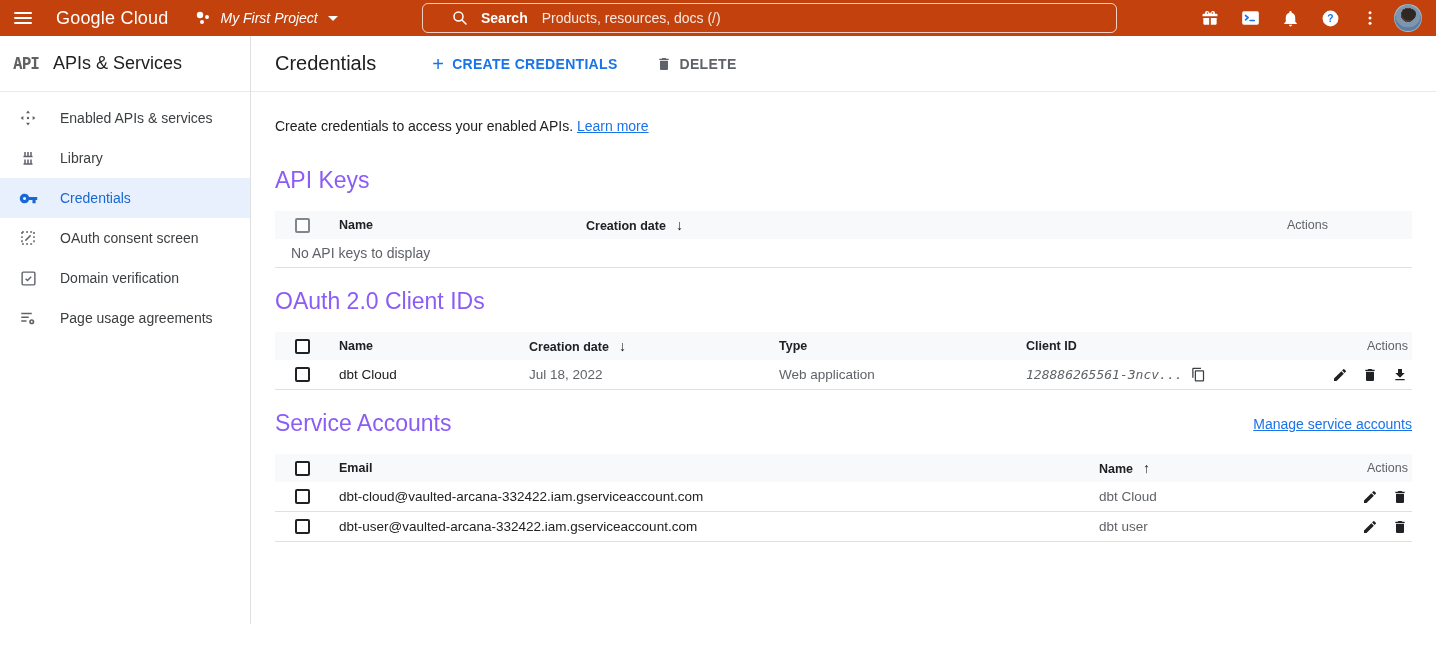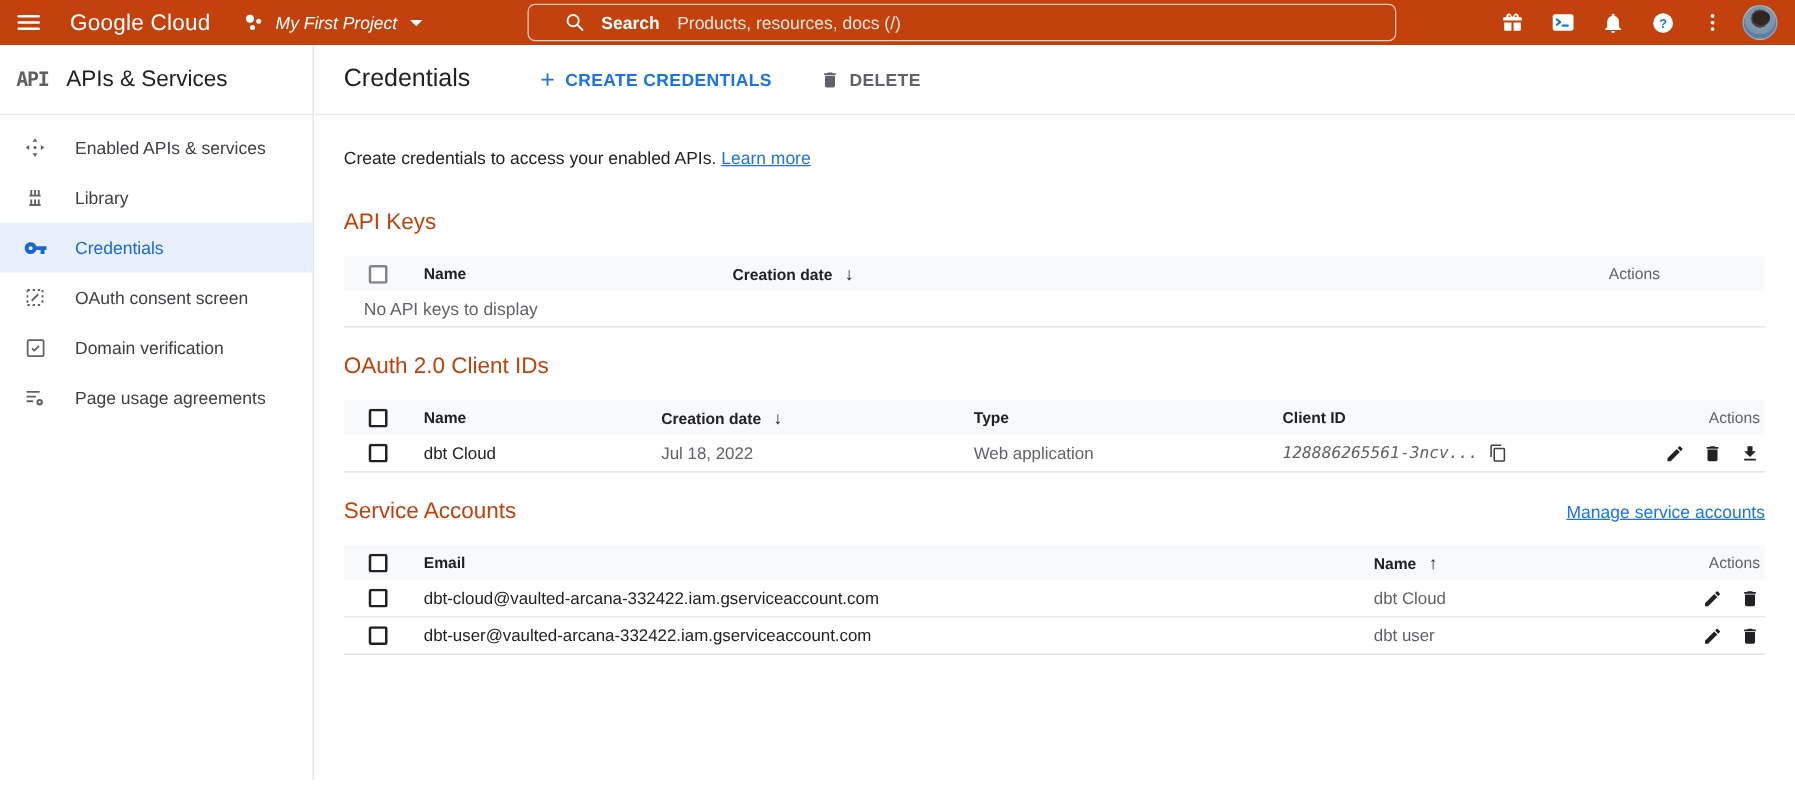--- a/index.html
+++ b/index.html
@@ -42,21 +42,21 @@
   .main-head { height:56px; display:flex; align-items:center; padding-left:24px; border-bottom:1px solid #e8eaed; }
   .page-title { font-size:20px; color:#202124; }
   .btn { display:flex; align-items:center; font-size:14px; font-weight:700; letter-spacing:.3px; cursor:pointer; gap:8px; background:none; border:none; font-family:inherit; }
   .btn-create { color:#1a73e8; margin-left:56px; }
   .btn-create .plus { font-size:20px; font-weight:400; line-height:1; }
   .btn-delete { color:#5f6368; margin-left:38px; }
 
   .main-body { padding:26px 24px 0 24px; }
   .intro { font-size:14px; color:#202124; }
   .link { color:#1a73e8; text-decoration:underline; cursor:pointer; }
-  .section-h { font-size:18px; font-weight:400; color:#c2410c; }
+  .section-h { font-size:23px; font-weight:400; color:#8b5cf6; }
   .sec-apikeys { margin-top:33px; }
   .sec-row { display:flex; align-items:center; justify-content:space-between; }
   .manage-link { font-size:14px; }
 
   
   .tbl { margin-top:17px; width:100%; }
   .trow { display:grid; align-items:center; }
   .thead { background:#f8f9fa; height:28px; font-size:12.5px; font-weight:700; color:#202124; }
   .thead .actions-h { font-weight:400; color:#5f6368; text-align:right; padding-right:4px; }
   .tdata { height:30px; border-bottom:1px solid #e0e0e0; font-size:13.5px; color:#202124; background:#fff; }

